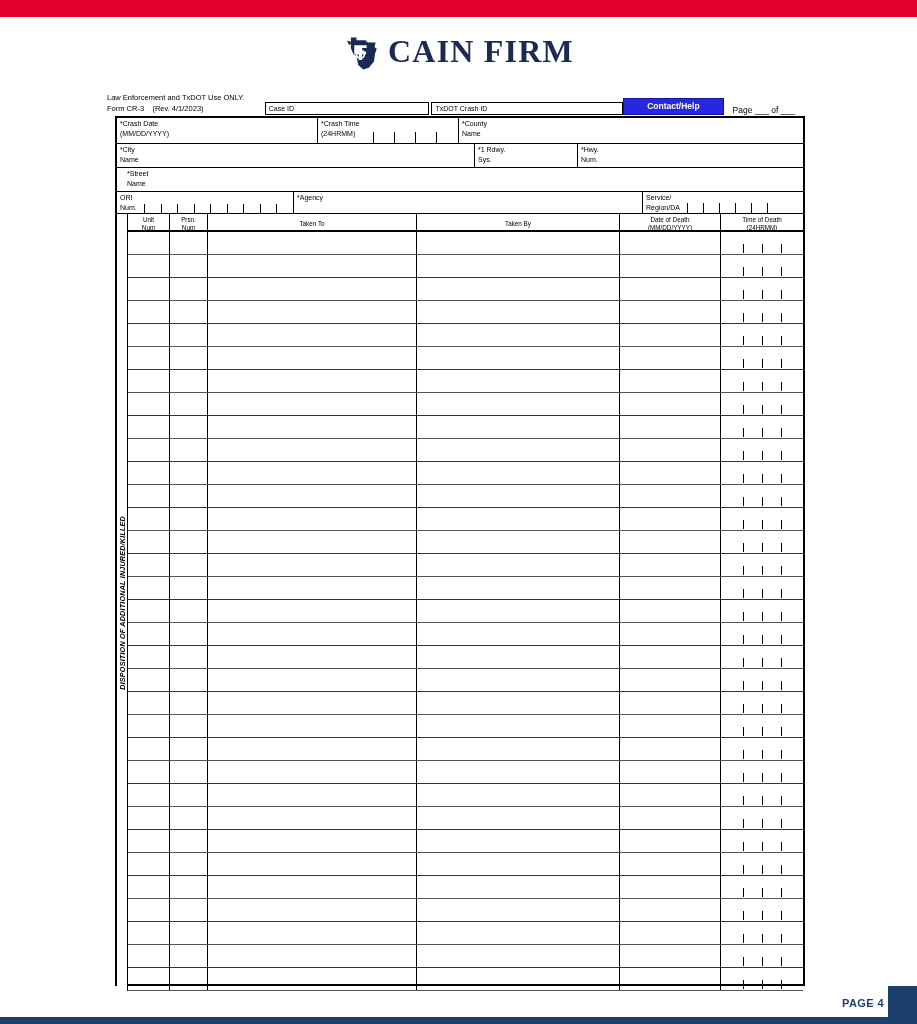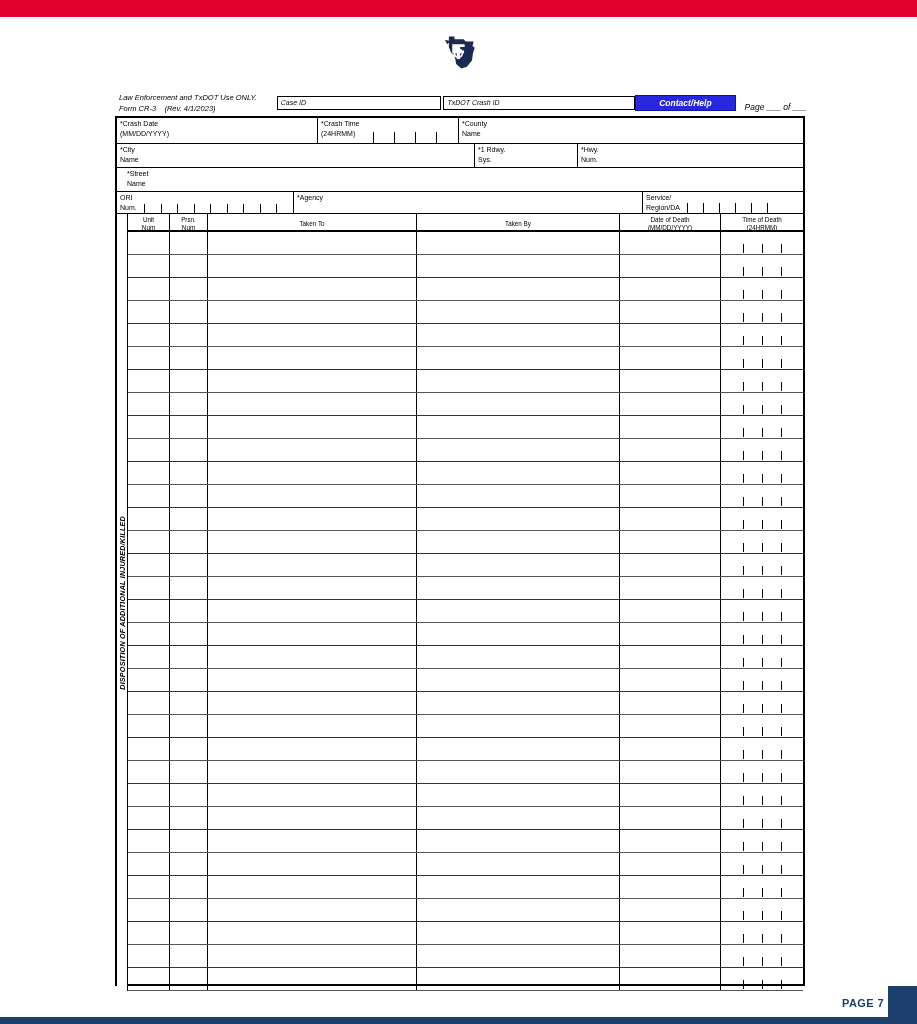--- a/index.html
+++ b/index.html
@@ -38,22 +38,22 @@
   }
   .brand-logo { width:36px; height:36px; display:block; }
   .brand-name {
     font-family:"Liberation Serif", serif;
     font-size:32px; font-weight:bold; color:#1b2a52;
     letter-spacing:1.2px;
   }
 
   
   .formhead {
-    position:absolute; left:119px; top:91px; width:690px; height:24px;
-    display:flex; align-items:center;font-style:italic;
+    position:absolute; left:107px; top:91px; width:690px; height:24px;
+    display:flex; align-items:flex-end;
   }
   .fh-left {
     width:165px; font-size:7.5px; color:#000; line-height:1.45; padding-top:1px;
   }
   .fh-left div { white-space:pre; }
   .fh-box {
     border:1px solid #000; font-size:7px; line-height:1.35;
     padding:1px 3px; color:#000; position:relative;
   }
   .fh-case { width:175px; margin-left:3px; }
@@ -135,31 +135,32 @@
   .tod-ticks i {
     position:absolute; bottom:1px; width:1px; height:9px; background:#000;
   }
 </style>
 </head>
 <body>
 
 <div class="top-bar"></div>
 <div class="bottom-bar"></div>
 <div class="page-badge-block"></div>
-<div class="page-badge-text">PAGE 7</div>
+<div class="page-badge-text">PAGE 4</div>
 
 <div class="brand">
   <span>
     <svg class="brand-logo" viewBox="0 0 64 64" xmlns="http://www.w3.org/2000/svg">
       <path fill="#1b2a52" d="M14 6 h10 v5 h16 l4 4 h14 l-2 8 4 3 -3 9 -2 14 -9 11 -10 3 -9 -8 -3 -16 -6 -4 -4 -10 z"></path>
       <path fill="#ffffff" d="M20 20 h22 v5 h-8 v6 h7 v5 h-7 v10 h-6 v-10 h-8 z"></path>
       <circle cx="31" cy="36" r="7" fill="none" stroke="#ffffff" stroke-width="3"></circle>
       <path fill="#1b2a52" d="M7 12 l10 2 -6 6 z"></path>
     </svg>
   </span>
+  <span class="brand-name">CAIN FIRM</span>
 </div>
 
 <div class="formhead">
   <div class="fh-left">
     <div>Law Enforcement and TxDOT Use ONLY.</div>
     <div>Form CR-3    (Rev. 4/1/2023)</div>
   </div>
   <div class="fh-box fh-case">
     <span class="lbl">Case</span>
     <span class="lbl">ID</span>

